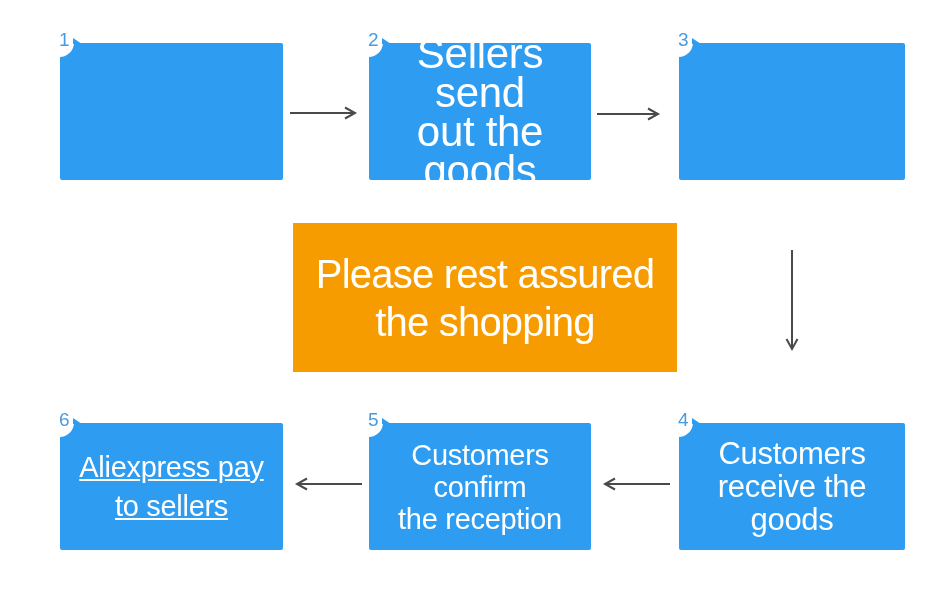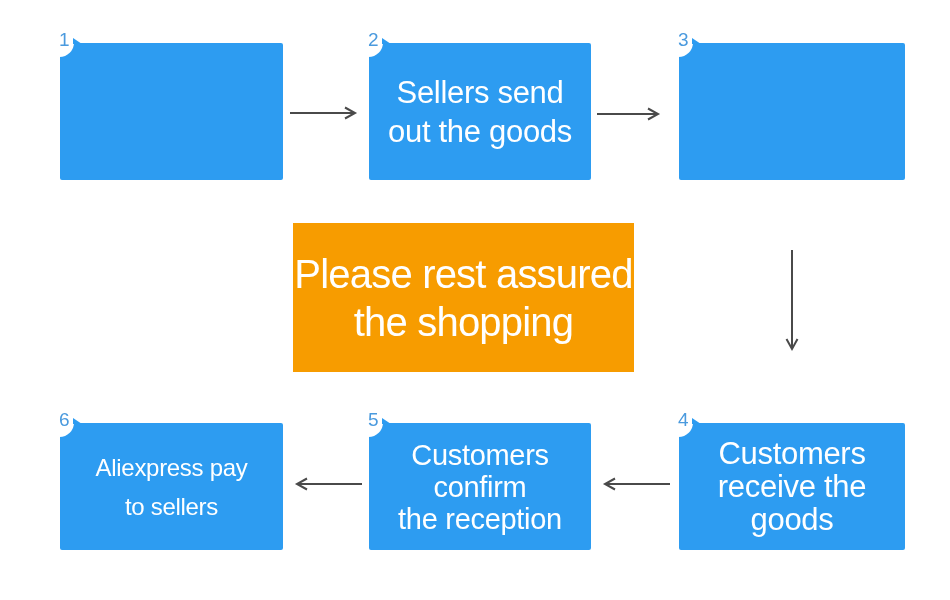--- a/index.html
+++ b/index.html
@@ -63,36 +63,36 @@
     top: -13px;
     left: -1px;
     font-size: 19px;
     line-height: 1;
     color: var(--number-blue);
   }
 
   #step-1 { left: 60px;  top: 43px;  width: 223px; height: 137px; }
   #step-1 .step-label { font-size: 22px; line-height: 28px; }
   #step-2 { left: 369px; top: 43px;  width: 222px; height: 137px; }
-  #step-2 .step-label { font-size: 31px; line-height: 39px; }
+  #step-2 .step-label { font-size: 42px; line-height: 39px; }
   #step-3 { left: 679px; top: 43px;  width: 226px; height: 137px; }
   #step-3 .step-label { font-size: 28px; line-height: 37px; }
   #step-4 { left: 679px; top: 423px; width: 226px; height: 127px; }
   #step-4 .step-label { font-size: 31px; line-height: 33px; }
   #step-5 { left: 369px; top: 423px; width: 222px; height: 127px; }
   #step-5 .step-label { font-size: 29px; line-height: 32px; }
   #step-6 { left: 60px;  top: 423px; width: 223px; height: 127px; }
-  #step-6 .step-label { font-size: 24px; line-height: 39px; }
+  #step-6 .step-label { font-size: 29px; line-height: 39px; text-decoration: underline; }
 
   
   .banner {
     position: absolute;
     left: 293px;
     top: 223px;
-    width: 341px;
+    width: 384px;
     height: 149px;
     background: var(--banner-orange);
     display: flex;
     align-items: center;
     justify-content: center;
   }
   .banner-label {
     color: var(--text-white);
     text-align: center;
     white-space: pre-line;

